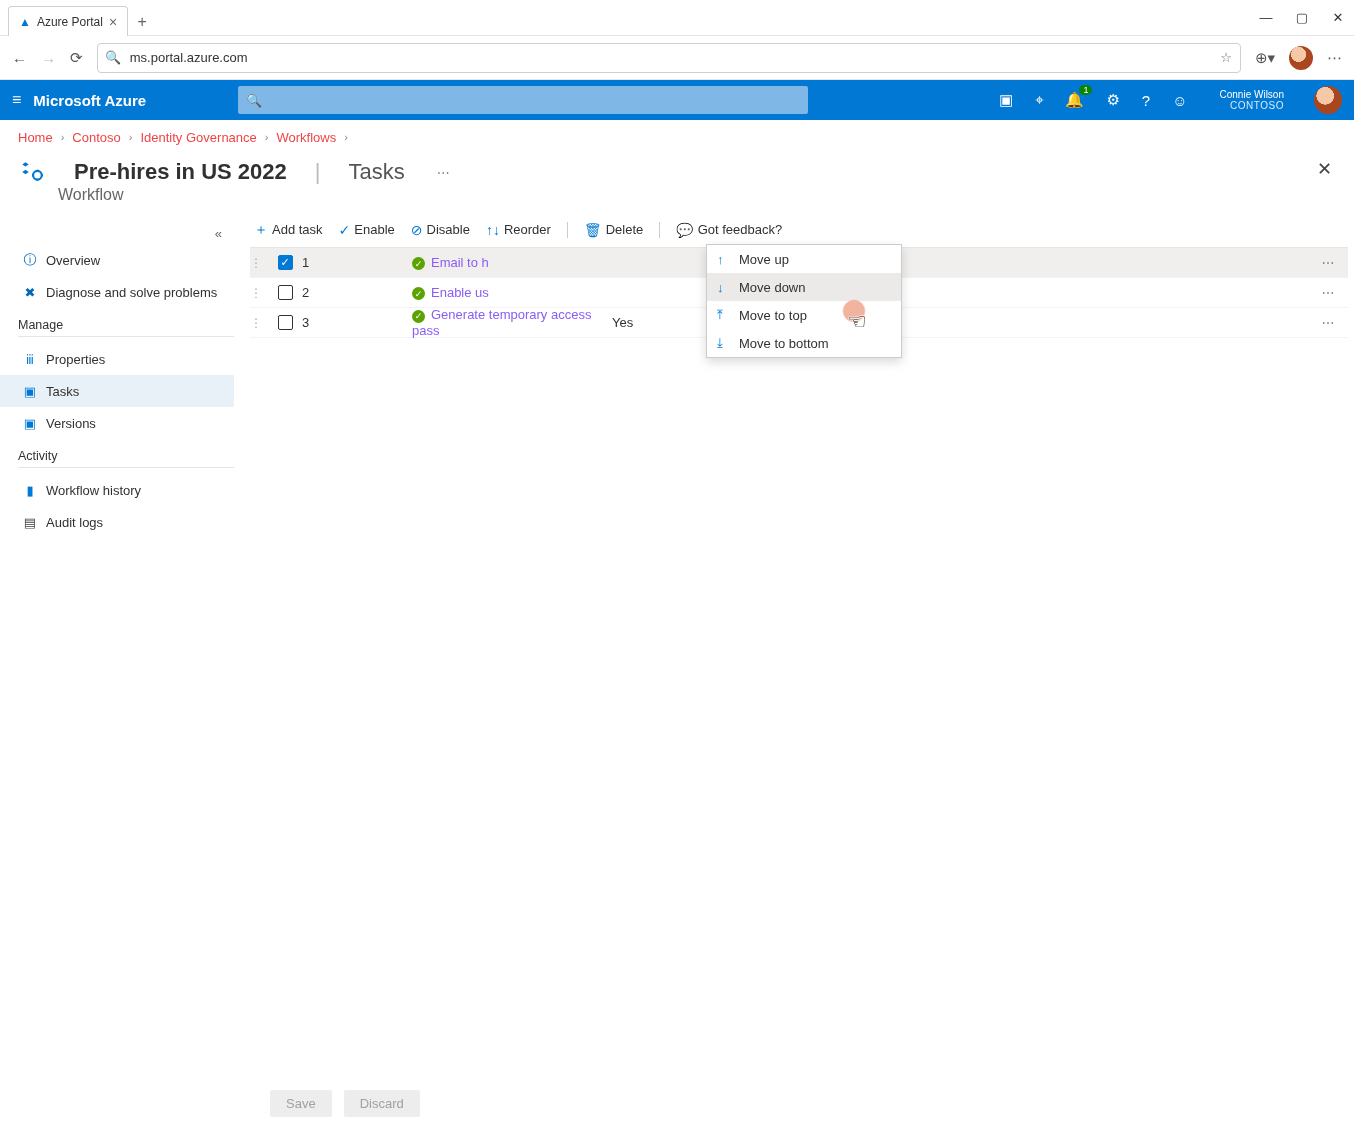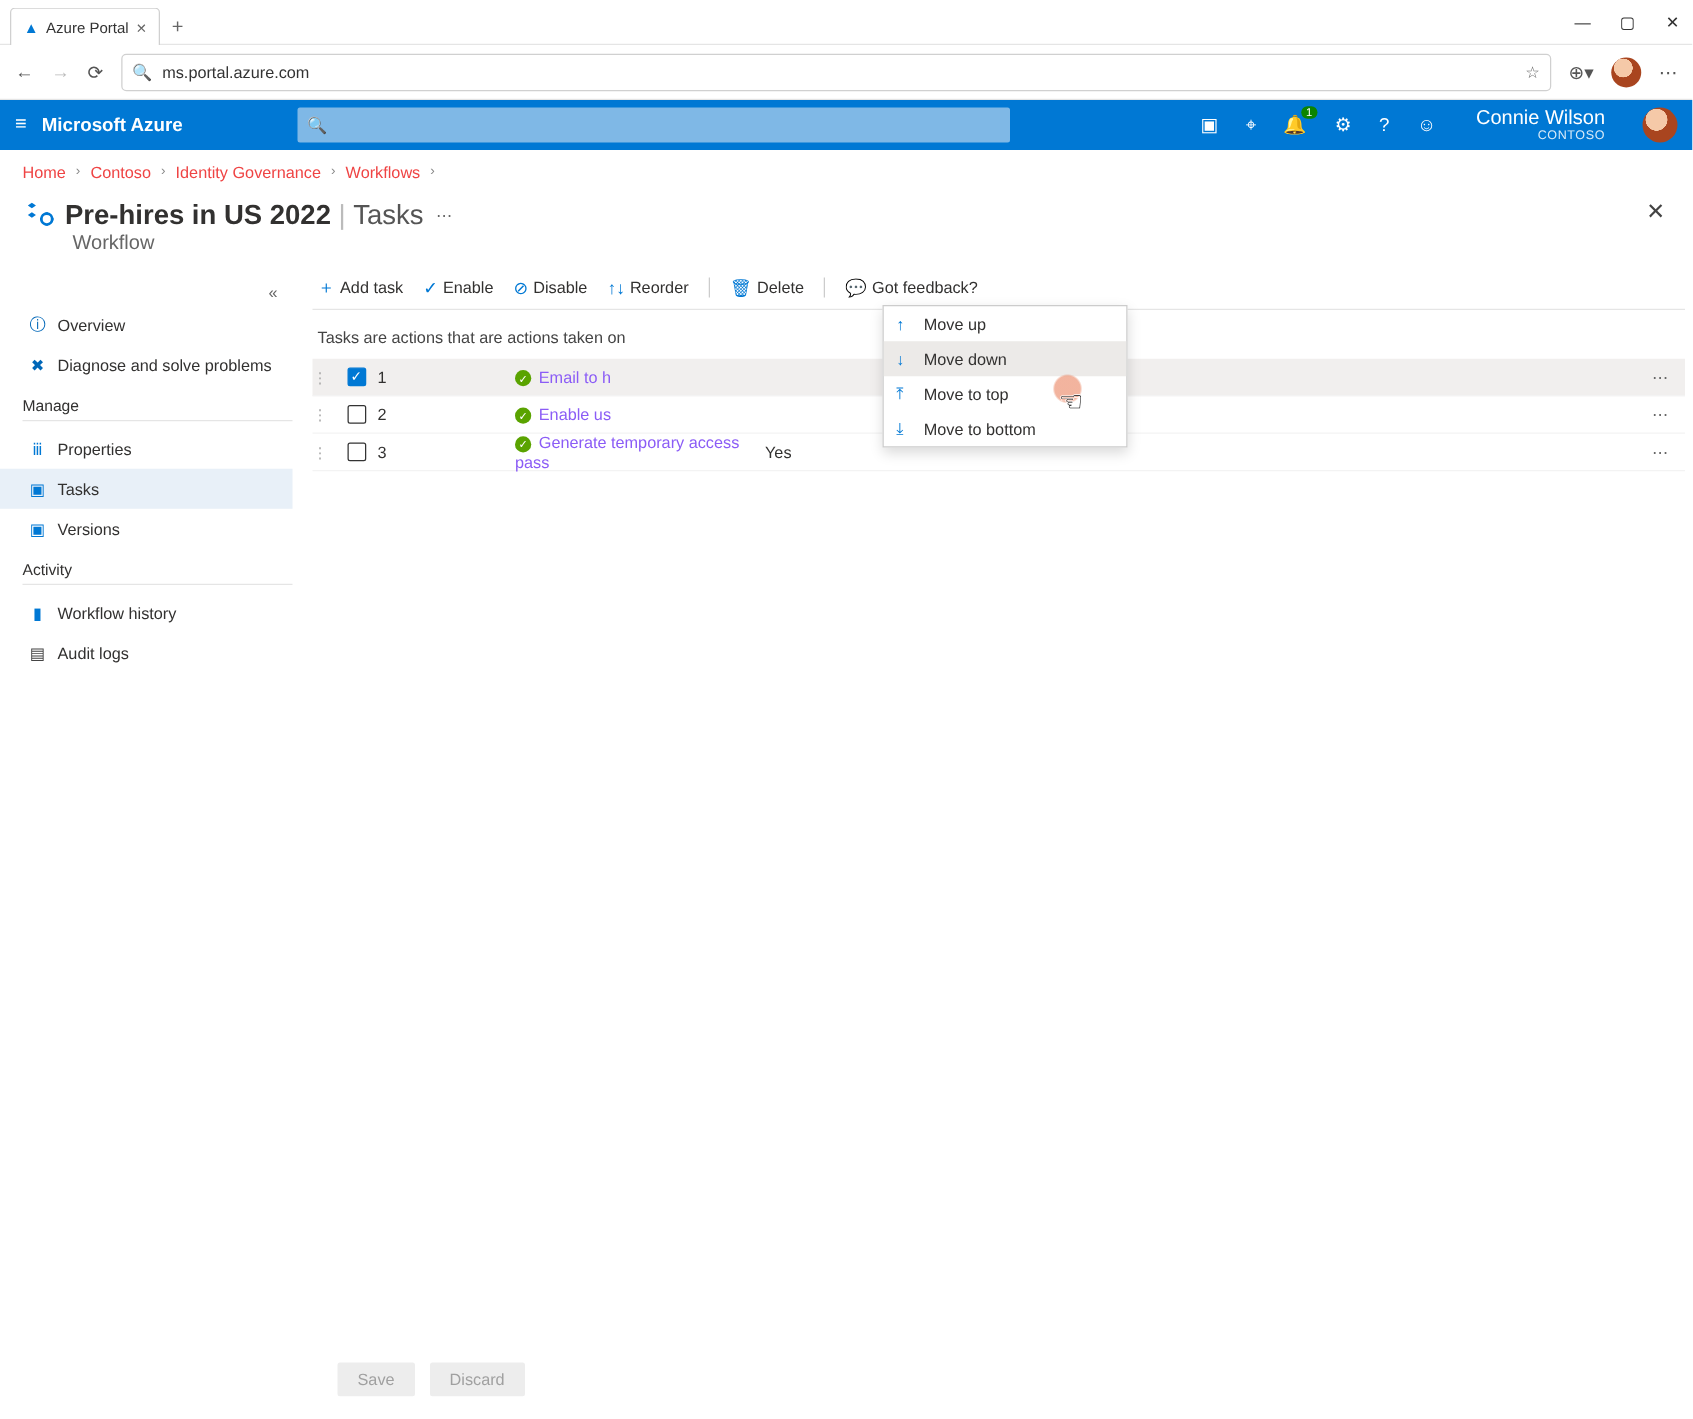--- a/index.html
+++ b/index.html
@@ -27,31 +27,31 @@
 .azure-bar { height: 40px; background: #0078d4; display: flex; align-items: center; color: #fff; padding: 0 12px; gap: 12px; }
 .hamburger { font-size: 16px; }
 .brand { font-weight: 600; font-size: 15px; }
 .global-search { flex: 0 0 570px; margin-left: 80px; height: 28px; background: #7fb8e6; border-radius: 2px; display: flex; align-items: center; padding: 0 8px; gap: 6px; color: #004578; font-size: 13px; }
 .global-search input { background: transparent; border: none; outline: none; color: #004578; font-size: 13px; flex: 1; }
 .global-search input::placeholder { color: #004578; }
 .azure-icons { margin-left: auto; display: flex; align-items: center; gap: 22px; }
 .azure-icons .ico { font-size: 15px; position: relative; }
 .notif-badge { position: absolute; top: -6px; right: -8px; background: #0b8400; color: #fff; font-size: 9px; border-radius: 7px; padding: 0 4px; }
 .user-block { text-align: right; margin-left: 10px; line-height: 1.1; }
-.user-name { font-size: 16px; }
+.user-name { font-size: 10px; }
 .user-org { font-size: 10px; opacity: .85; letter-spacing: .5px; }
 .user-avatar { width: 28px; height: 28px; border-radius: 50%; background: radial-gradient(circle at 40% 35%, #f5c9a8 0 35%, #a9451f 36% 100%); margin-left: 8px; }
 
 
 .crumbs { height: 34px; display: flex; align-items: center; padding: 0 18px; gap: 8px; font-size: 13px; }
 .crumbs a { color: #ef4444; text-decoration: none; }
 .crumbs .chev { color: #888; font-size: 11px; }
 
 
-.page-head { display: flex; align-items: center; padding: 4px 18px 2px; gap: 6px; position: relative; }
+.page-head { display: flex; align-items: center; padding: 4px 18px 2px; gap: 28px; position: relative; }
 .page-icon { width: 28px; height: 28px; display:flex; align-items:center; justify-content:center; }
 .page-icon svg { width:26px; height:26px; }
 .page-title { font-size: 22px; font-weight: 600; }
 .page-sep { color: #bbb; font-size: 22px; }
 .page-sub { font-size: 22px; font-weight: 400; color: #555; }
 .page-more { color: #666; letter-spacing: 2px; padding-left: 4px; }
 .page-close { position: absolute; right: 22px; top: 4px; font-size: 18px; color: #444; }
 .page-subtype { font-size: 16px; color: #666; padding-left: 58px; margin-top: -2px; }
 
 .body-row { display: flex; padding-top: 8px; }
@@ -278,21 +278,20 @@
           <span>Move to top</span>
         </div>
       <div class="dd-item">
           <span class="dd-ico">⤓</span>
           <span>Move to bottom</span>
         </div>
     </div>
     <div class="cursor-glow"></div>
     <div class="cursor-hand">☜</div>
 
-    <div class="desc">Tasks are actions that are actions taken on</div>
 
 
     <div class="trow selected">
       <div class="col-handle drag">⋮</div>
       <div class="col-chk">
           <span class="chkbox checked">✓</span>
         </div>
       <div class="col-order">1</div>
       <div class="col-name"><span class="status-dot">✓</span><span class="task-link">Email to h</span></div>
       <div class="col-enabled"></div>

